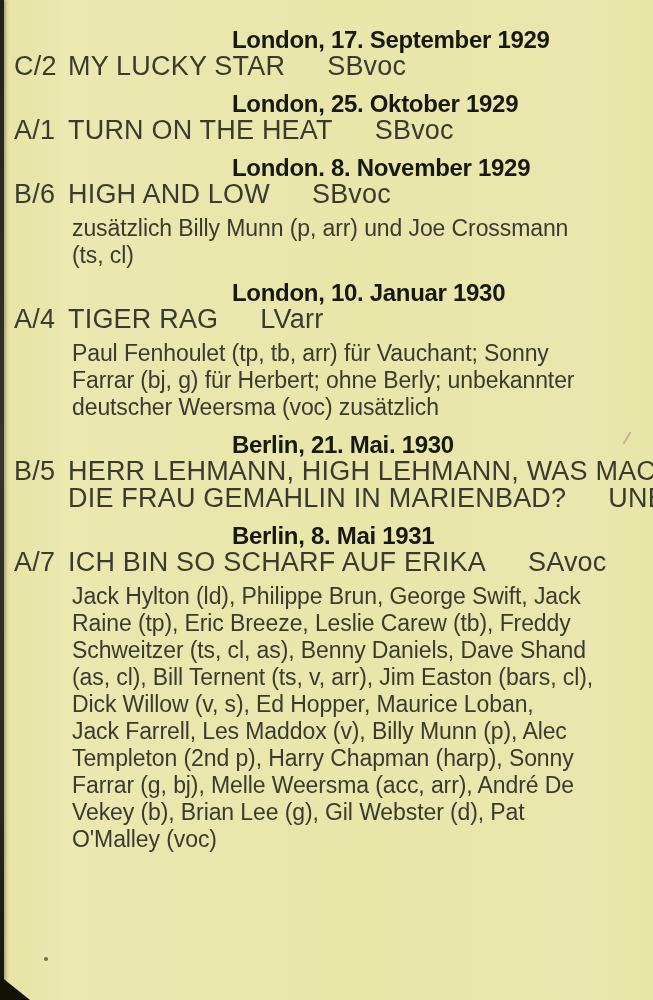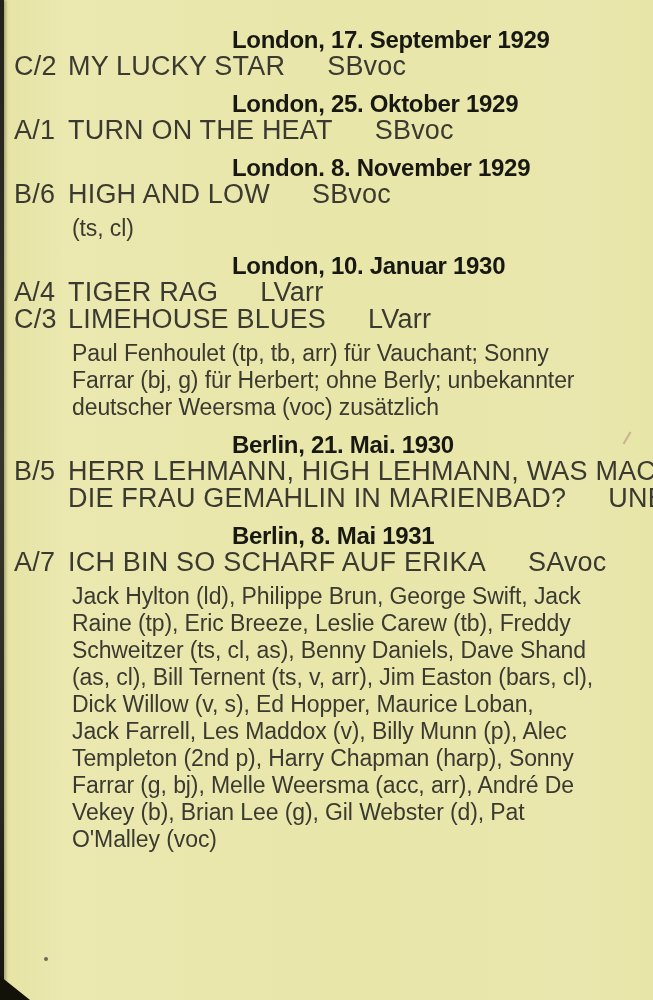--- a/index.html
+++ b/index.html
@@ -100,35 +100,30 @@
       </section>
       <section class="session">
         <div class="heading">London. 8. November 1929</div>
         <div class="track">
           <span class="code">B/6</span>
           <div class="title-block">
             <div class="title-line"><span class="title-text">HIGH AND LOW</span><span class="label">SBvoc</span></div>
           </div>
         </div>
         <div class="note">
+          <div class="note-line">zusätzlich Billy Munn (p, arr) und Joe Crossmann</div>
           <div class="note-line">(ts, cl)</div>
         </div>
       </section>
       <section class="session">
         <div class="heading">London, 10. Januar 1930</div>
         <div class="track">
           <span class="code">A/4</span>
           <div class="title-block">
             <div class="title-line"><span class="title-text">TIGER RAG</span><span class="label">LVarr</span></div>
-          </div>
-        </div>
-        <div class="track">
-          <span class="code">C/3</span>
-          <div class="title-block">
-            <div class="title-line"><span class="title-text">LIMEHOUSE BLUES</span><span class="label">LVarr</span></div>
           </div>
         </div>
         <div class="note">
           <div class="note-line">Paul Fenhoulet (tp, tb, arr) für Vauchant; Sonny</div>
           <div class="note-line">Farrar (bj, g) für Herbert; ohne Berly; unbekannter</div>
           <div class="note-line">deutscher Weersma (voc) zusätzlich</div>
         </div>
       </section>
       <section class="session">
         <div class="heading">Berlin, 21. Mai. 1930</div>

